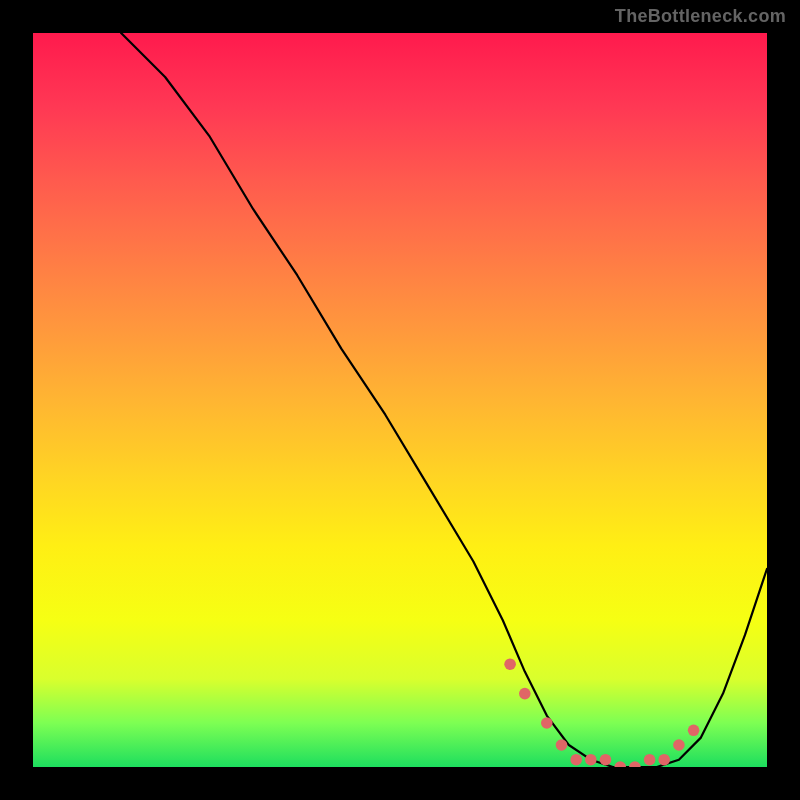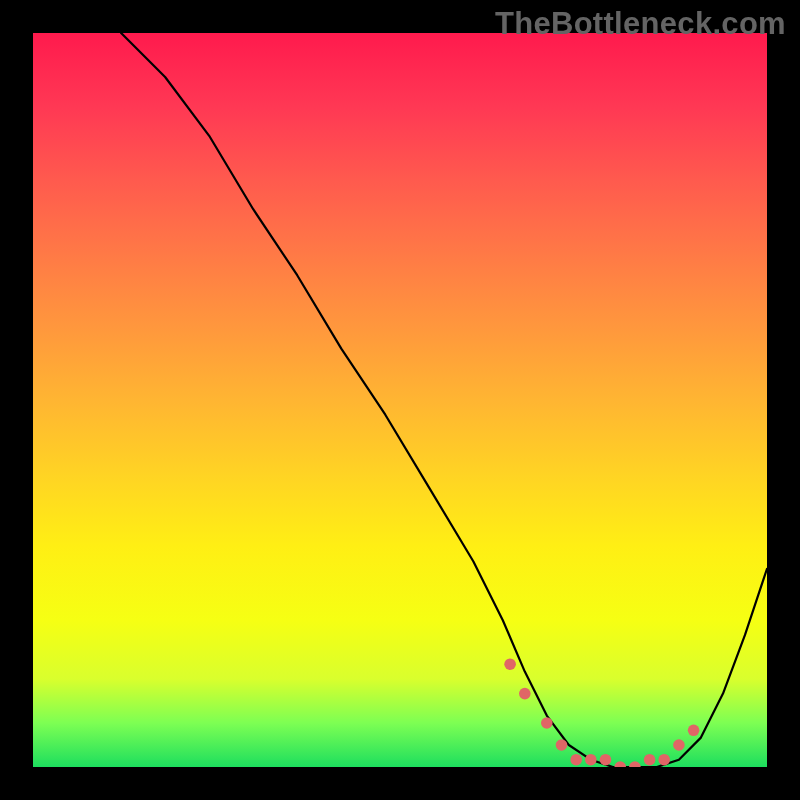--- a/index.html
+++ b/index.html
@@ -16,21 +16,21 @@
     width: 800px;
     height: 800px;
     background: #000;
   }
   .watermark {
     position: absolute;
     top: 6px;
     right: 14px;
     z-index: 10;
     color: #646464;
-    font-size: 31px;
+    font-size: 18px;
     font-weight: 600;
     letter-spacing: 0.3px;
   }
   .plot-area {
     position: absolute;
     left: 33px;
     top: 33px;
     width: 734px;
     height: 734px;
     

